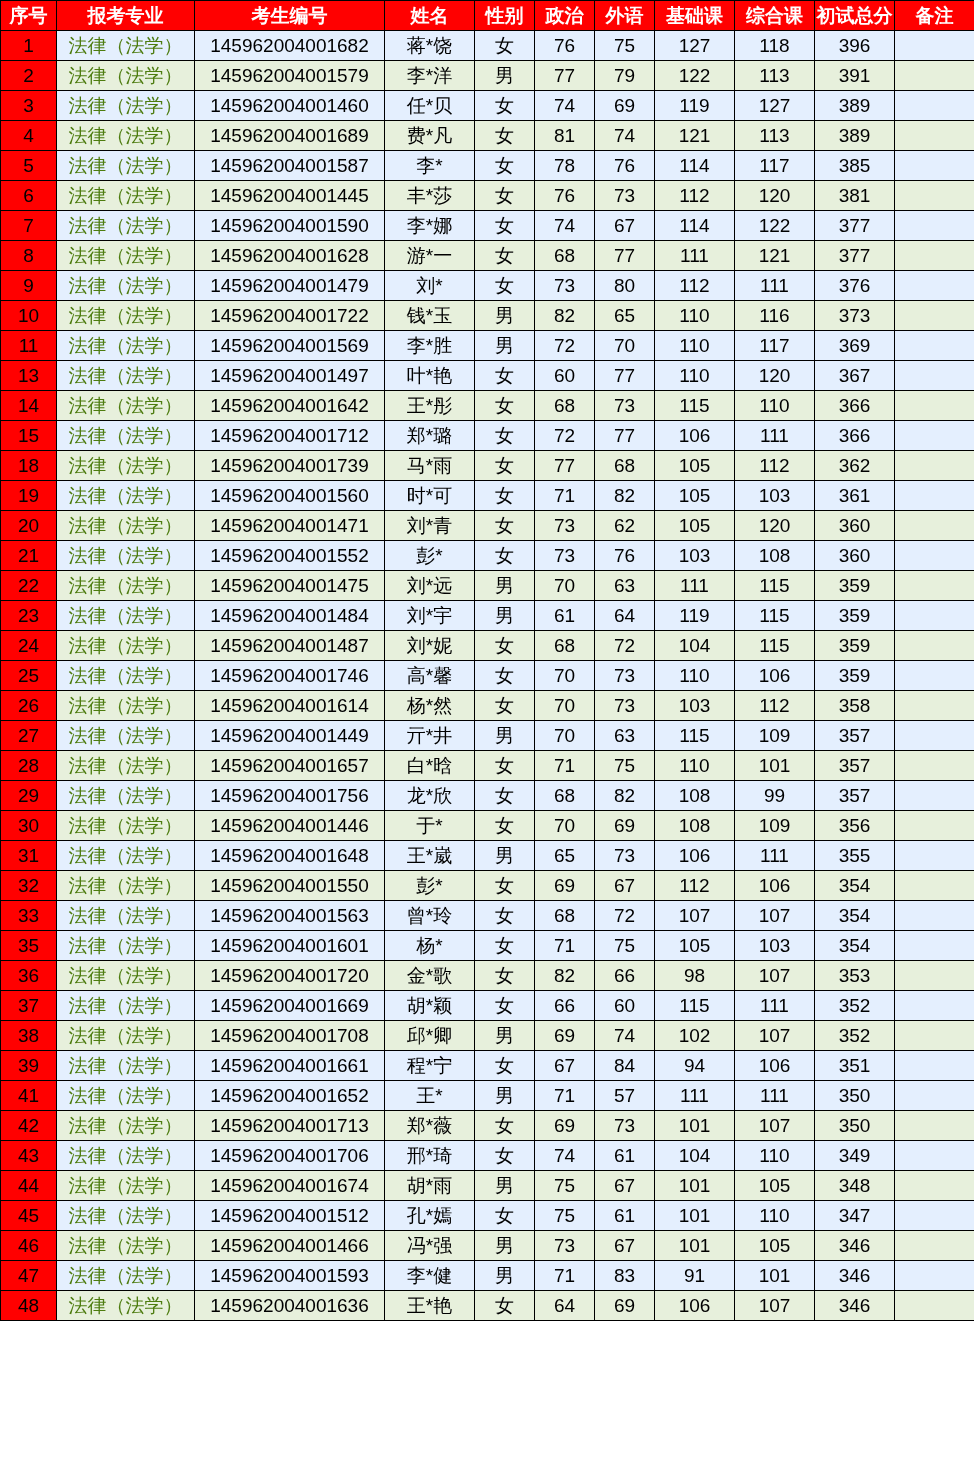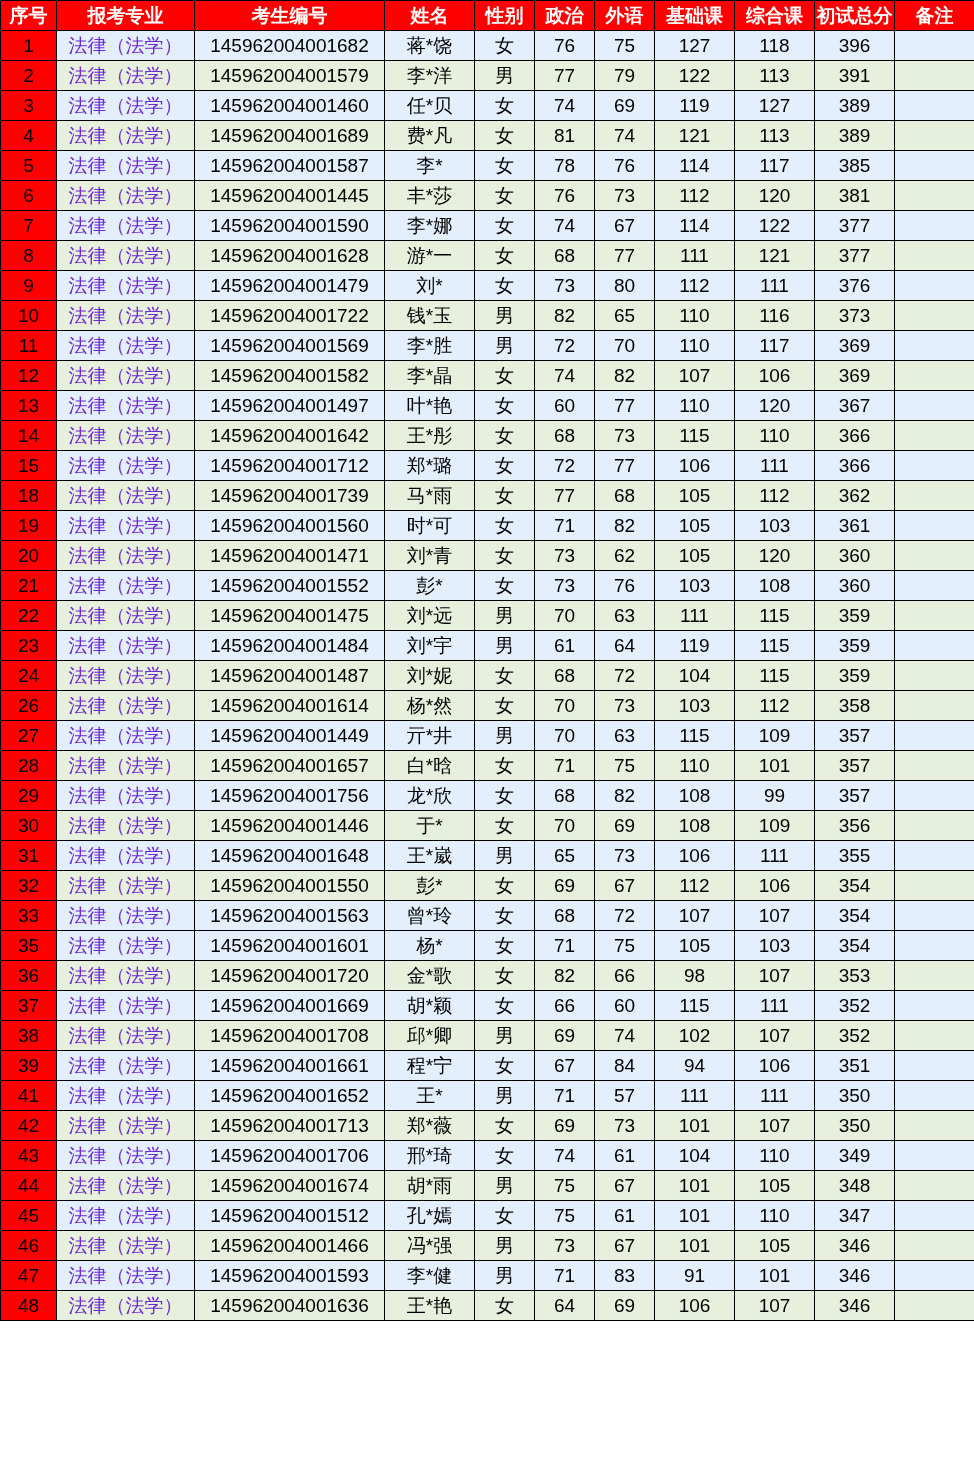--- a/index.html
+++ b/index.html
@@ -38,21 +38,21 @@
   col.c-lang  { width: 60px; }
   col.c-base  { width: 80px; }
   col.c-comp  { width: 80px; }
   col.c-total { width: 80px; }
   col.c-note  { width: 80px; }
   td.seq {
     background: #ff0000;
     color: #000000;
   }
   td.major {
-    color: #6d28d9;
+    color: #4d7c0f;
   }
   tr.band-a td:not(.seq) { background: #e4effe; } 
   tr.band-b td:not(.seq) { background: #e7f0dc; } 
 </style>
 </head>
 <body>
 
 <table>
   <colgroup>
     <col class="c-seq">
@@ -219,33 +219,20 @@
         <td>145962004001569</td>
         <td>李*胜</td>
         <td>男</td>
         <td>72</td>
         <td>70</td>
         <td>110</td>
         <td>117</td>
         <td>369</td>
         <td></td>
       </tr>
-      <tr class="band-b">
-        <td class="seq">12</td>
-        <td class="major">法律（法学）</td>
-        <td>145962004001582</td>
-        <td>李*晶</td>
-        <td>女</td>
-        <td>74</td>
-        <td>82</td>
-        <td>107</td>
-        <td>106</td>
-        <td>369</td>
-        <td></td>
-      </tr>
       <tr class="band-a">
         <td class="seq">13</td>
         <td class="major">法律（法学）</td>
         <td>145962004001497</td>
         <td>叶*艳</td>
         <td>女</td>
         <td>60</td>
         <td>77</td>
         <td>110</td>
         <td>120</td>
@@ -362,20 +349,33 @@
         <td>145962004001487</td>
         <td>刘*妮</td>
         <td>女</td>
         <td>68</td>
         <td>72</td>
         <td>104</td>
         <td>115</td>
         <td>359</td>
         <td></td>
       </tr>
+      <tr class="band-a">
+        <td class="seq">25</td>
+        <td class="major">法律（法学）</td>
+        <td>145962004001746</td>
+        <td>高*馨</td>
+        <td>女</td>
+        <td>70</td>
+        <td>73</td>
+        <td>110</td>
+        <td>106</td>
+        <td>359</td>
+        <td></td>
+      </tr>
       <tr class="band-b">
         <td class="seq">26</td>
         <td class="major">法律（法学）</td>
         <td>145962004001614</td>
         <td>杨*然</td>
         <td>女</td>
         <td>70</td>
         <td>73</td>
         <td>103</td>
         <td>112</td>

